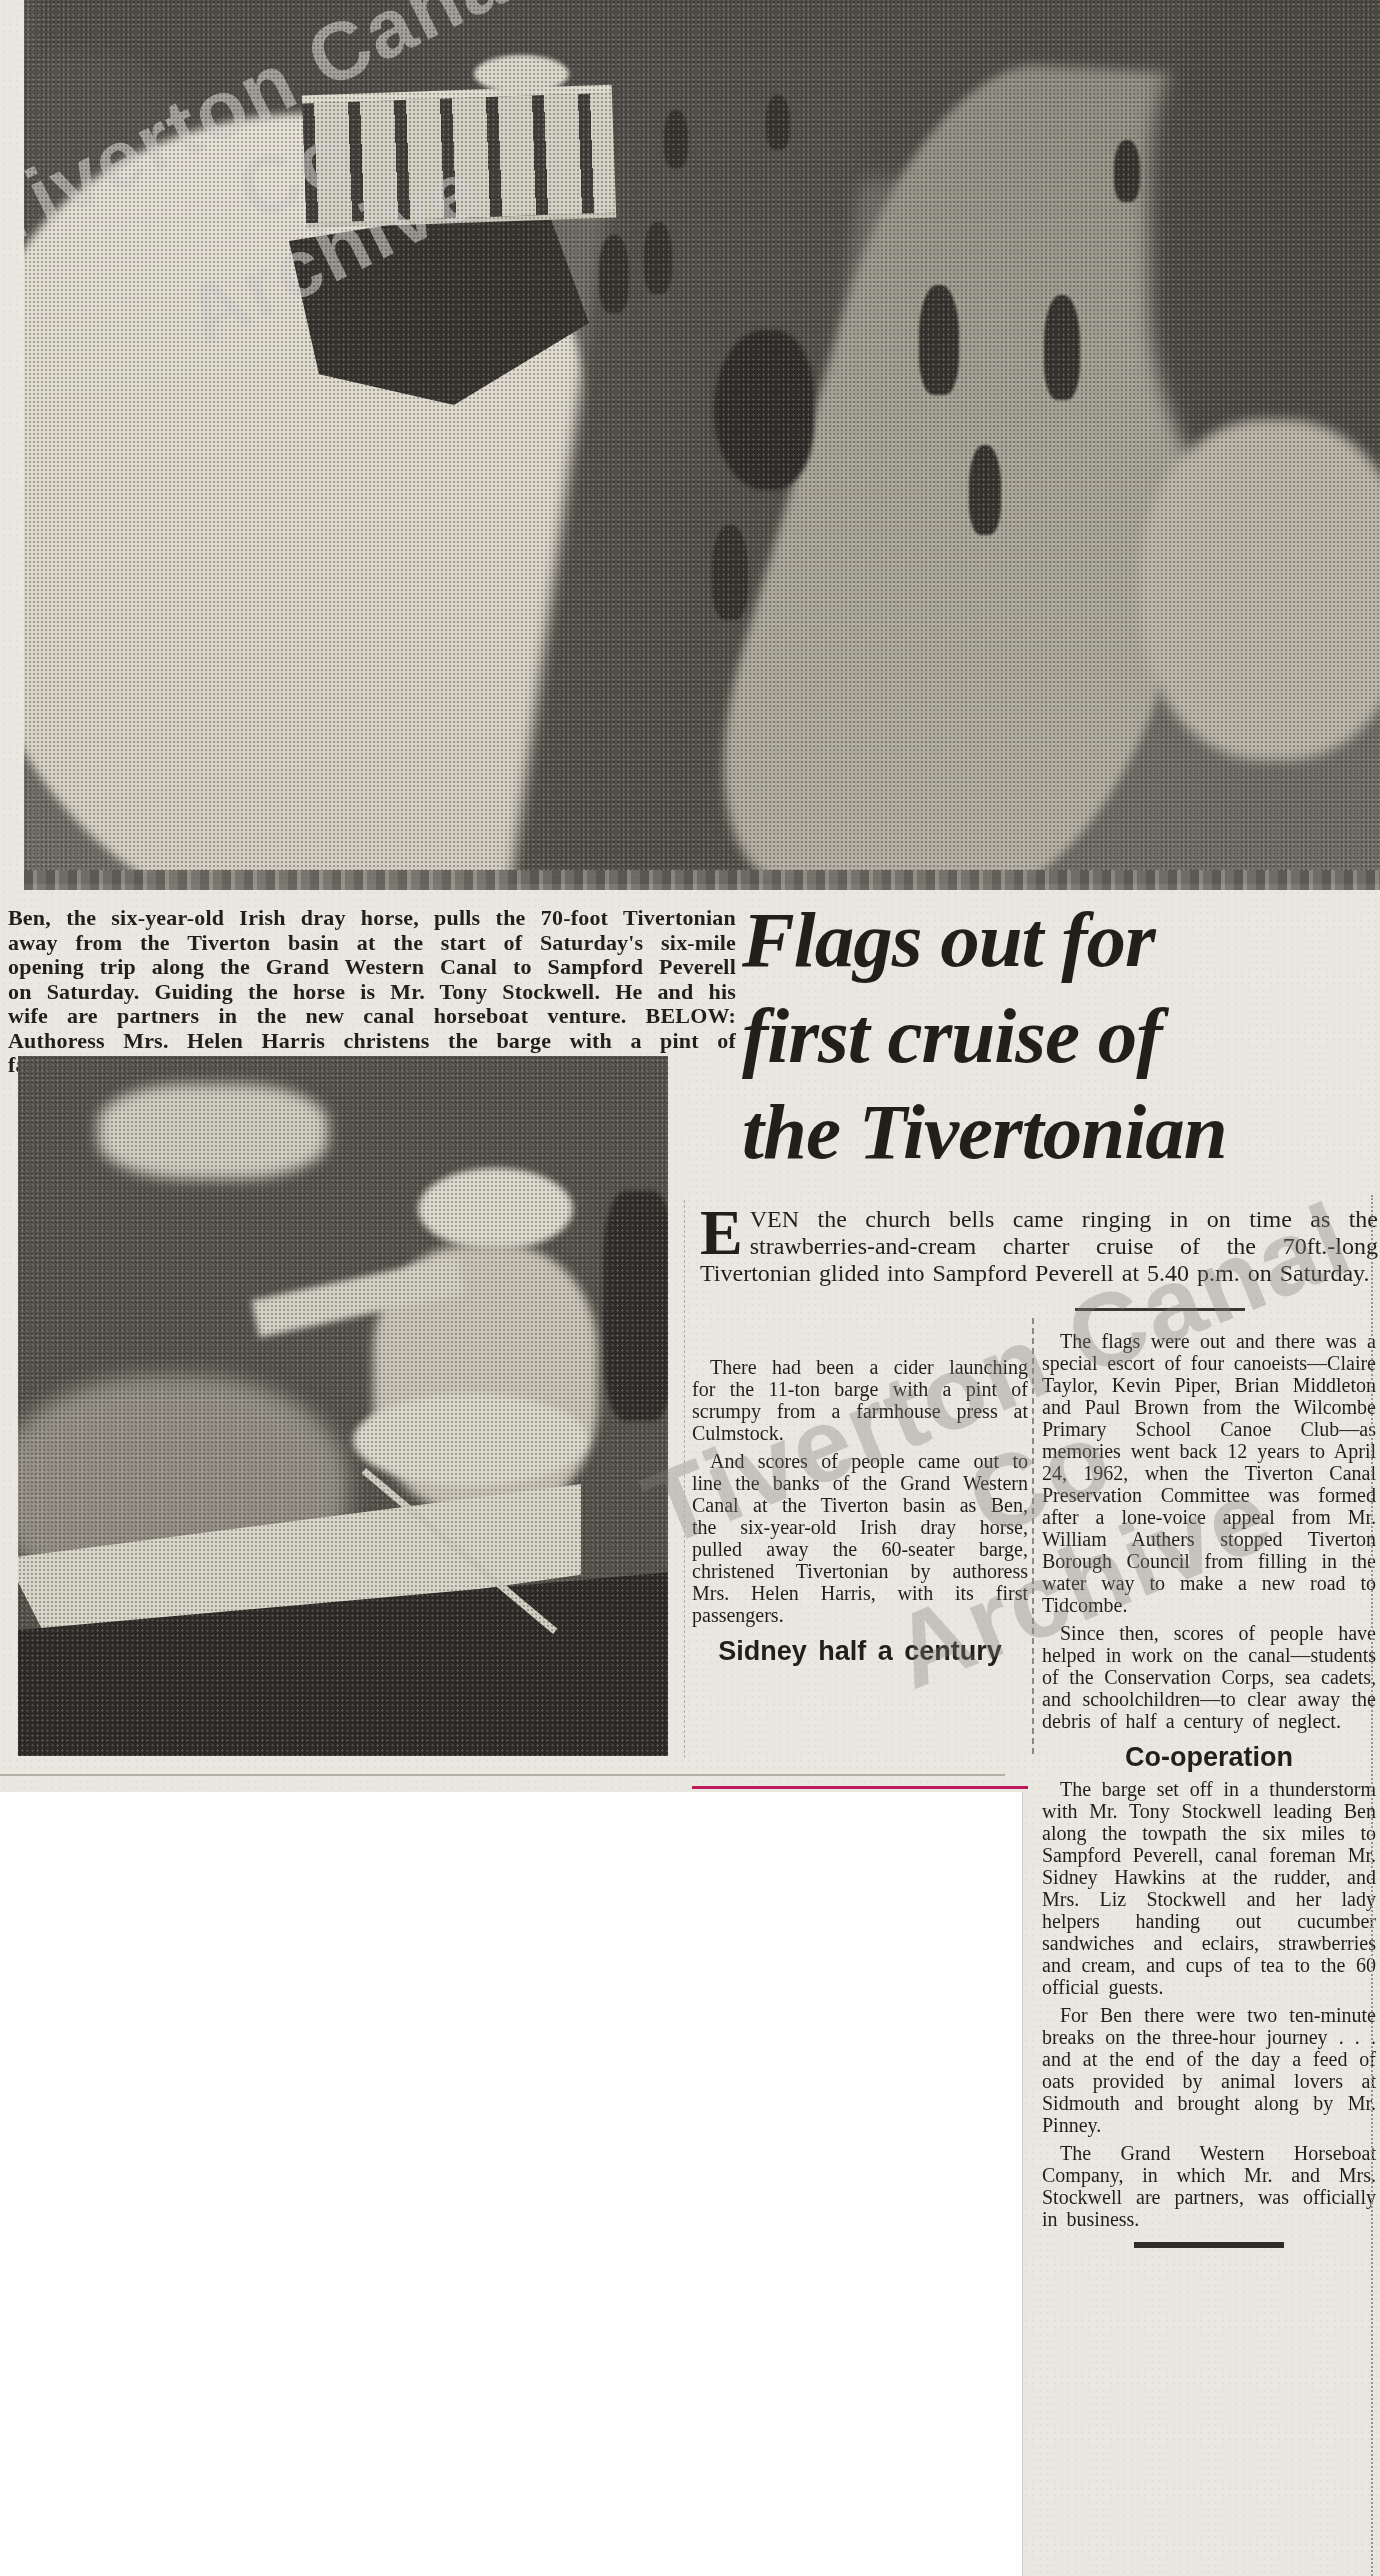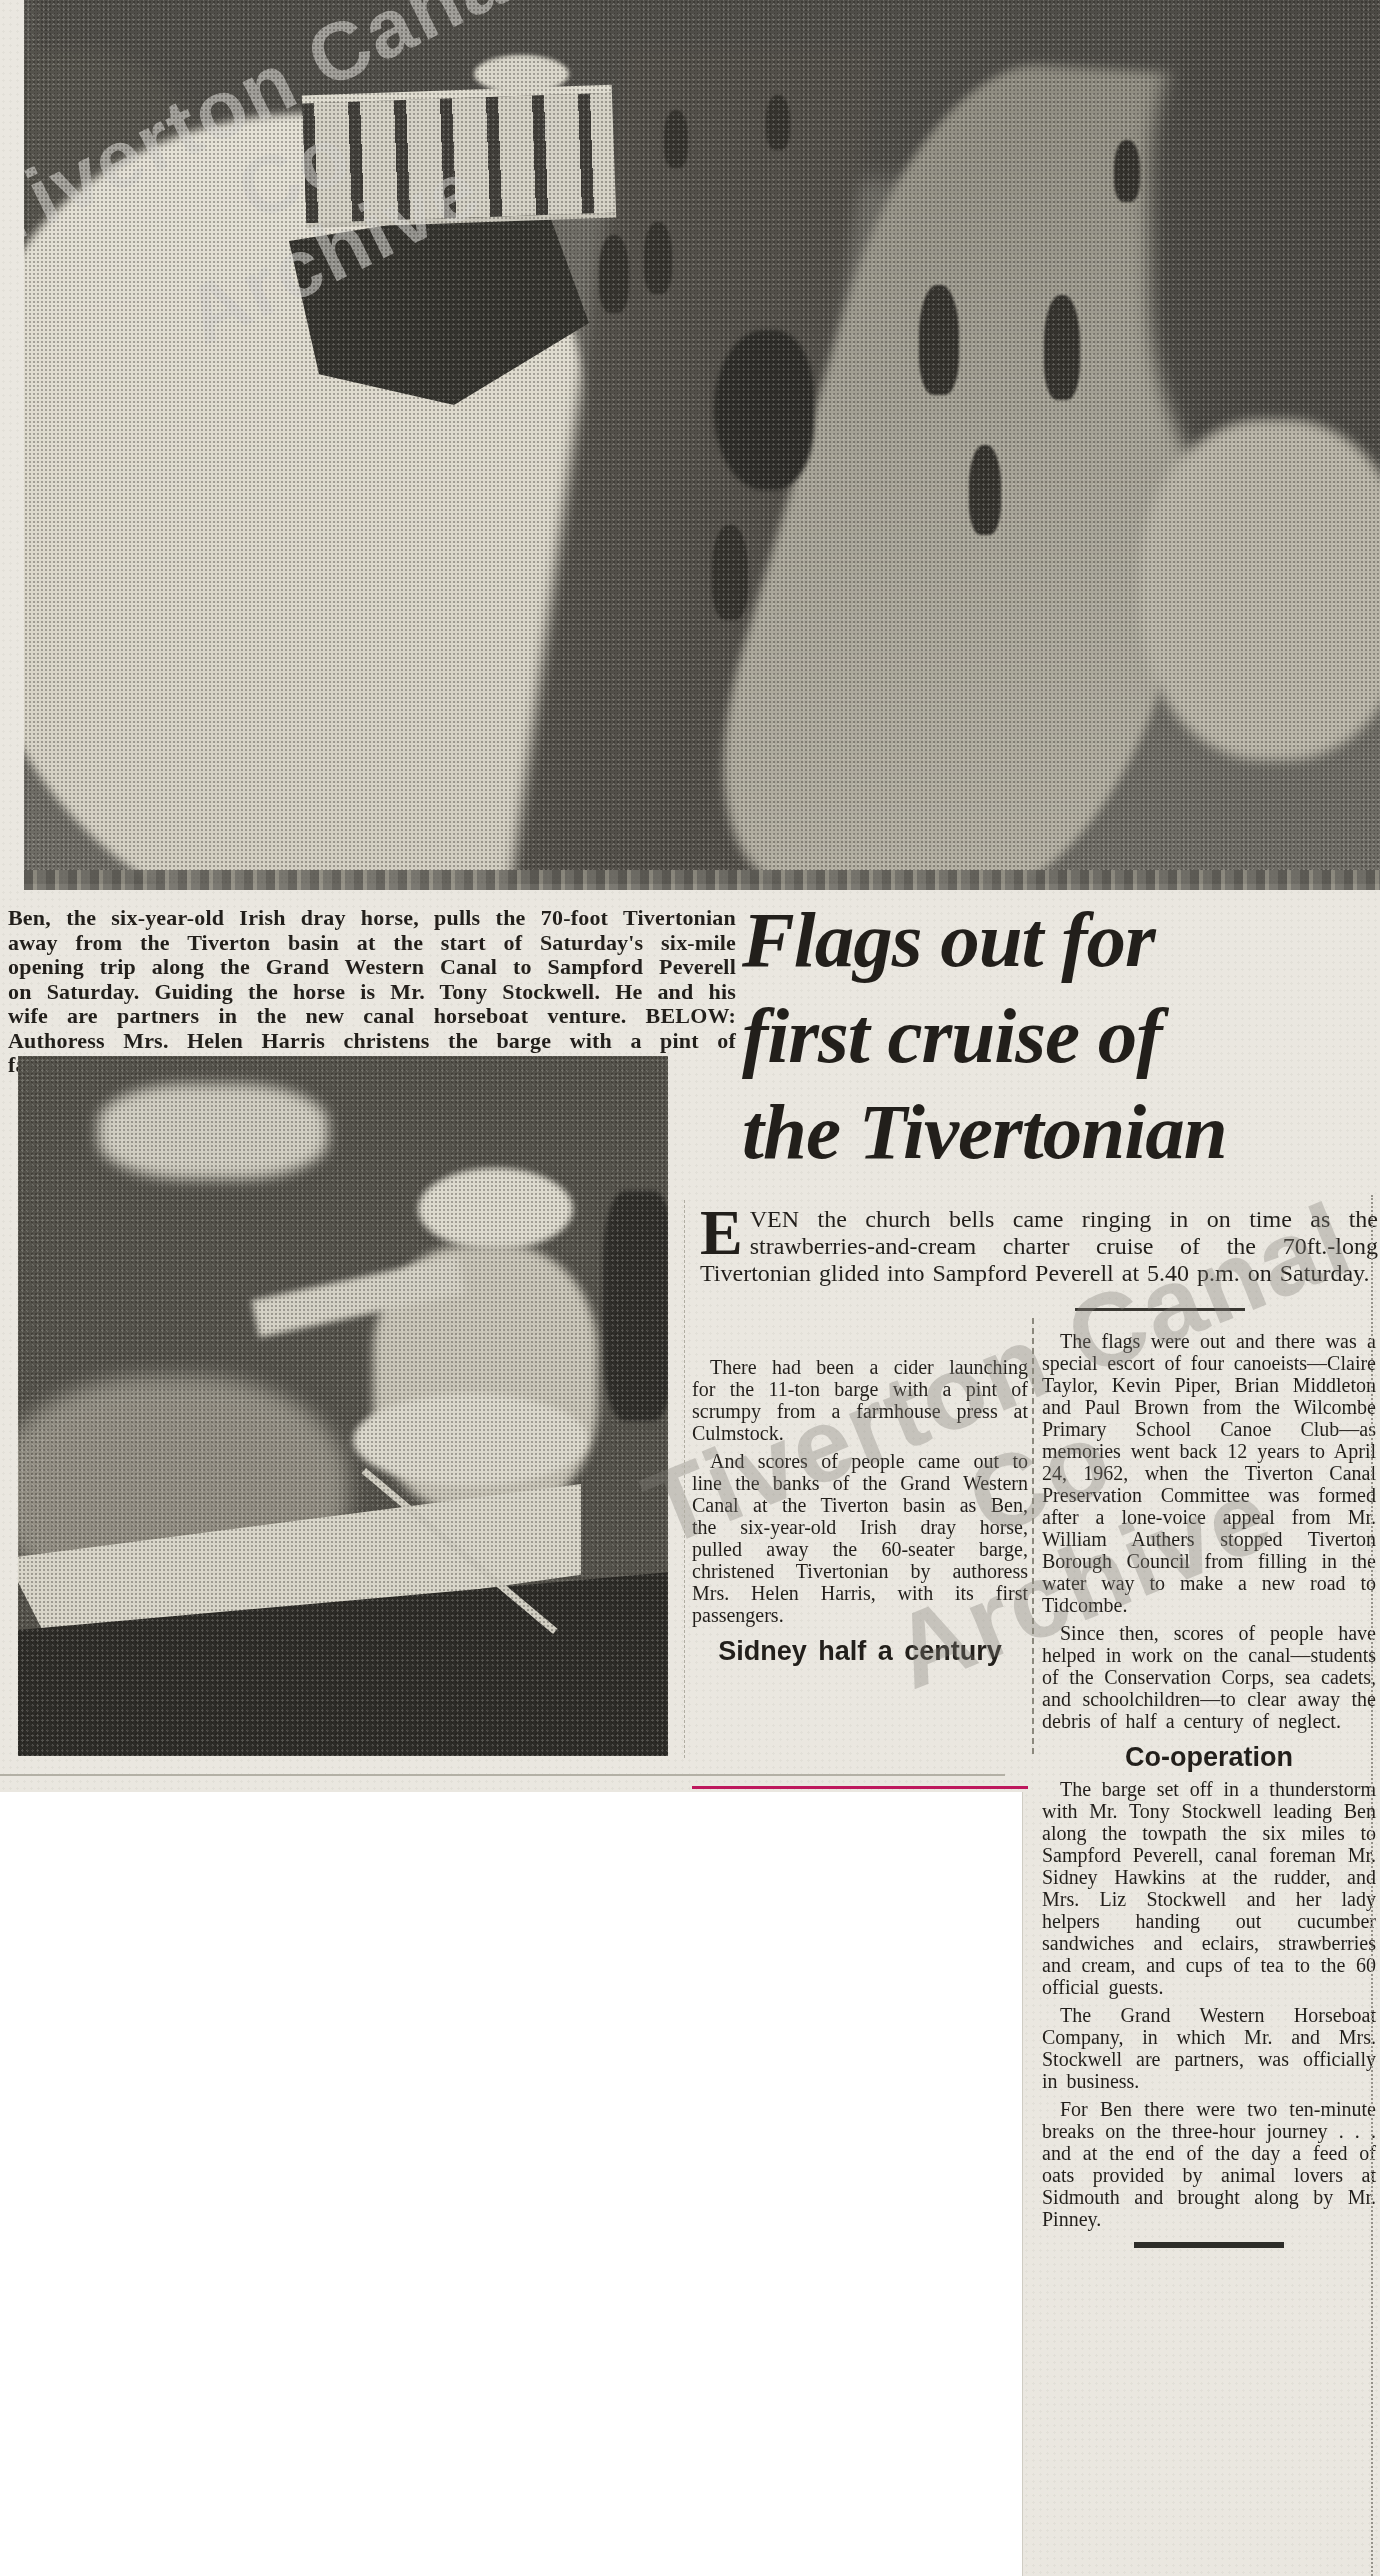--- a/index.html
+++ b/index.html
@@ -168,22 +168,22 @@
     <p>There had been a cider launching for the 11-ton barge with a pint of scrumpy from a farmhouse press at Culmstock.</p>
     <p>And scores of people came out to line the banks of the Grand Western Canal at the Tiverton basin as Ben, the six-year-old Irish dray horse, pulled away the 60-seater barge, christened Tivertonian by authoress Mrs. Helen Harris, with its first passengers.</p>
     <h3 class="subhead">Sidney half a century</h3>
   </div>
 
   <div class="col col-right">
     <p>The flags were out and there was a special escort of four canoeists—Claire Taylor, Kevin Piper, Brian Middleton and Paul Brown from the Wilcombe Primary School Canoe Club—as memories went back 12 years to April 24, 1962, when the Tiverton Canal Preservation Committee was formed after a lone-voice appeal from Mr. William Authers stopped Tiverton Borough Council from filling in the water way to make a new road to Tidcombe.</p>
     <p>Since then, scores of people have helped in work on the canal—students of the Conservation Corps, sea cadets, and schoolchildren—to clear away the debris of half a century of neglect.</p>
     <h3 class="subhead">Co-operation</h3>
     <p>The barge set off in a thunderstorm with Mr. Tony Stockwell leading Ben along the towpath the six miles to Sampford Peverell, canal foreman Mr. Sidney Hawkins at the rudder, and Mrs. Liz Stockwell and her lady helpers handing out cucumber sandwiches and eclairs, strawberries and cream, and cups of tea to the 60 official guests.</p>
+    <p>For Ben there were two ten-minute breaks on the three-hour journey . . . and at the end of the day a feed of oats provided by animal lovers at Sidmouth and brought along by Mr. Pinney.</p>
     <p>The Grand Western Horseboat Company, in which Mr. and Mrs. Stockwell are partners, was officially in business.</p>
-    <p>For Ben there were two ten-minute breaks on the three-hour journey . . . and at the end of the day a feed of oats provided by animal lovers at Sidmouth and brought along by Mr. Pinney.</p>
     <div class="end-rule"></div>
   </div>
 
   <div class="watermark wm-mid">
     <span>Tiverton Canal Co</span>
     <span>Archive</span>
   </div>
 
   <div class="vr-left"></div>
   <div class="vr-mid"></div>

